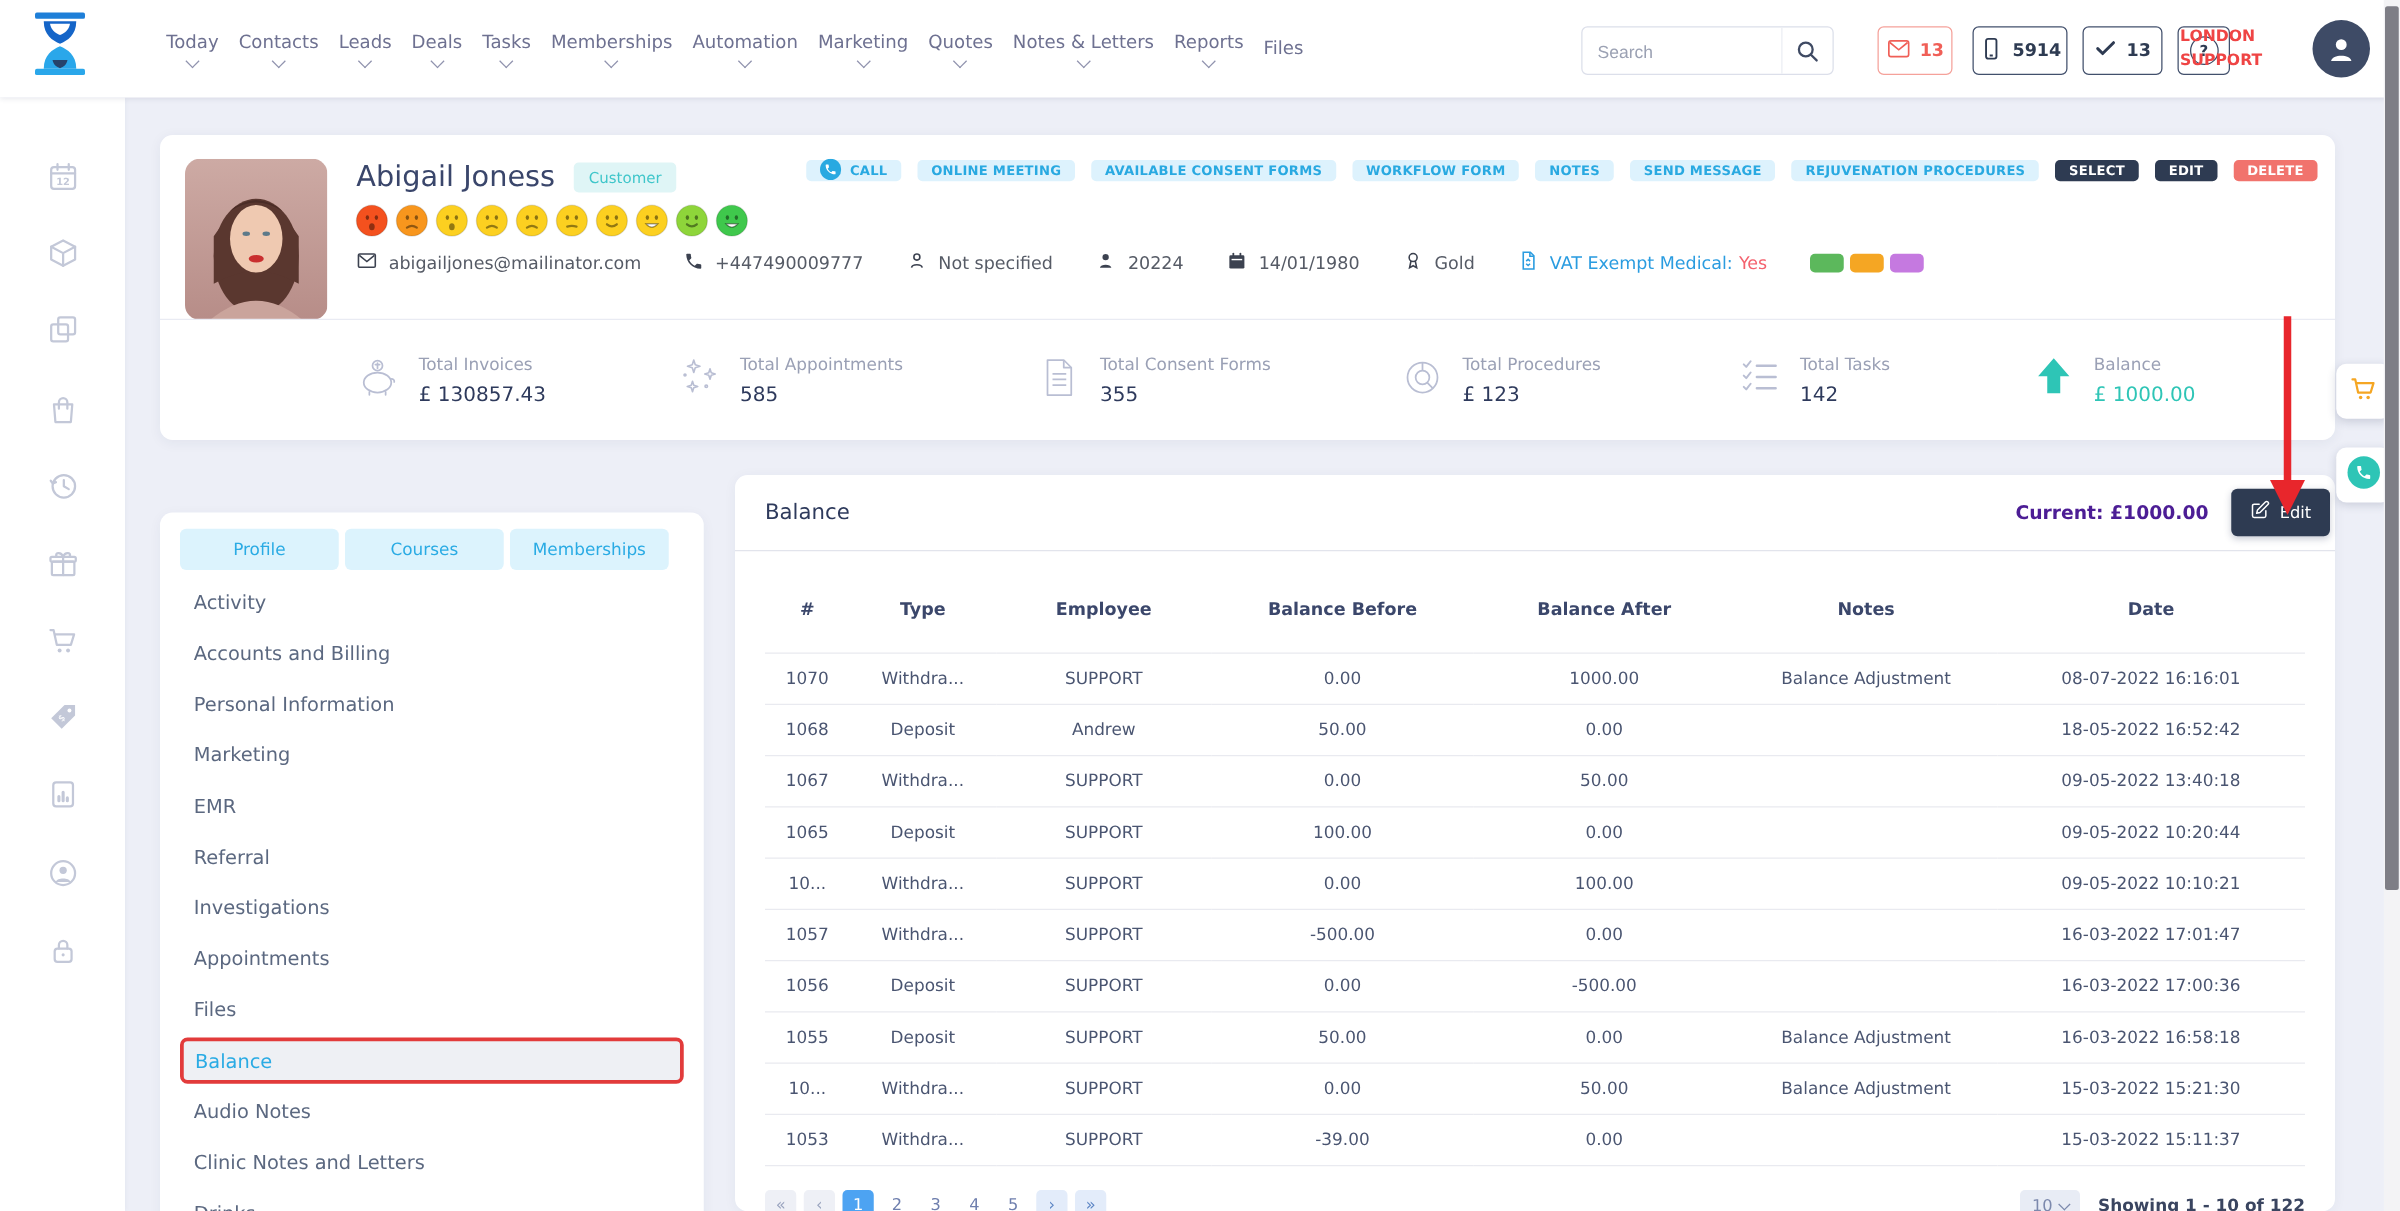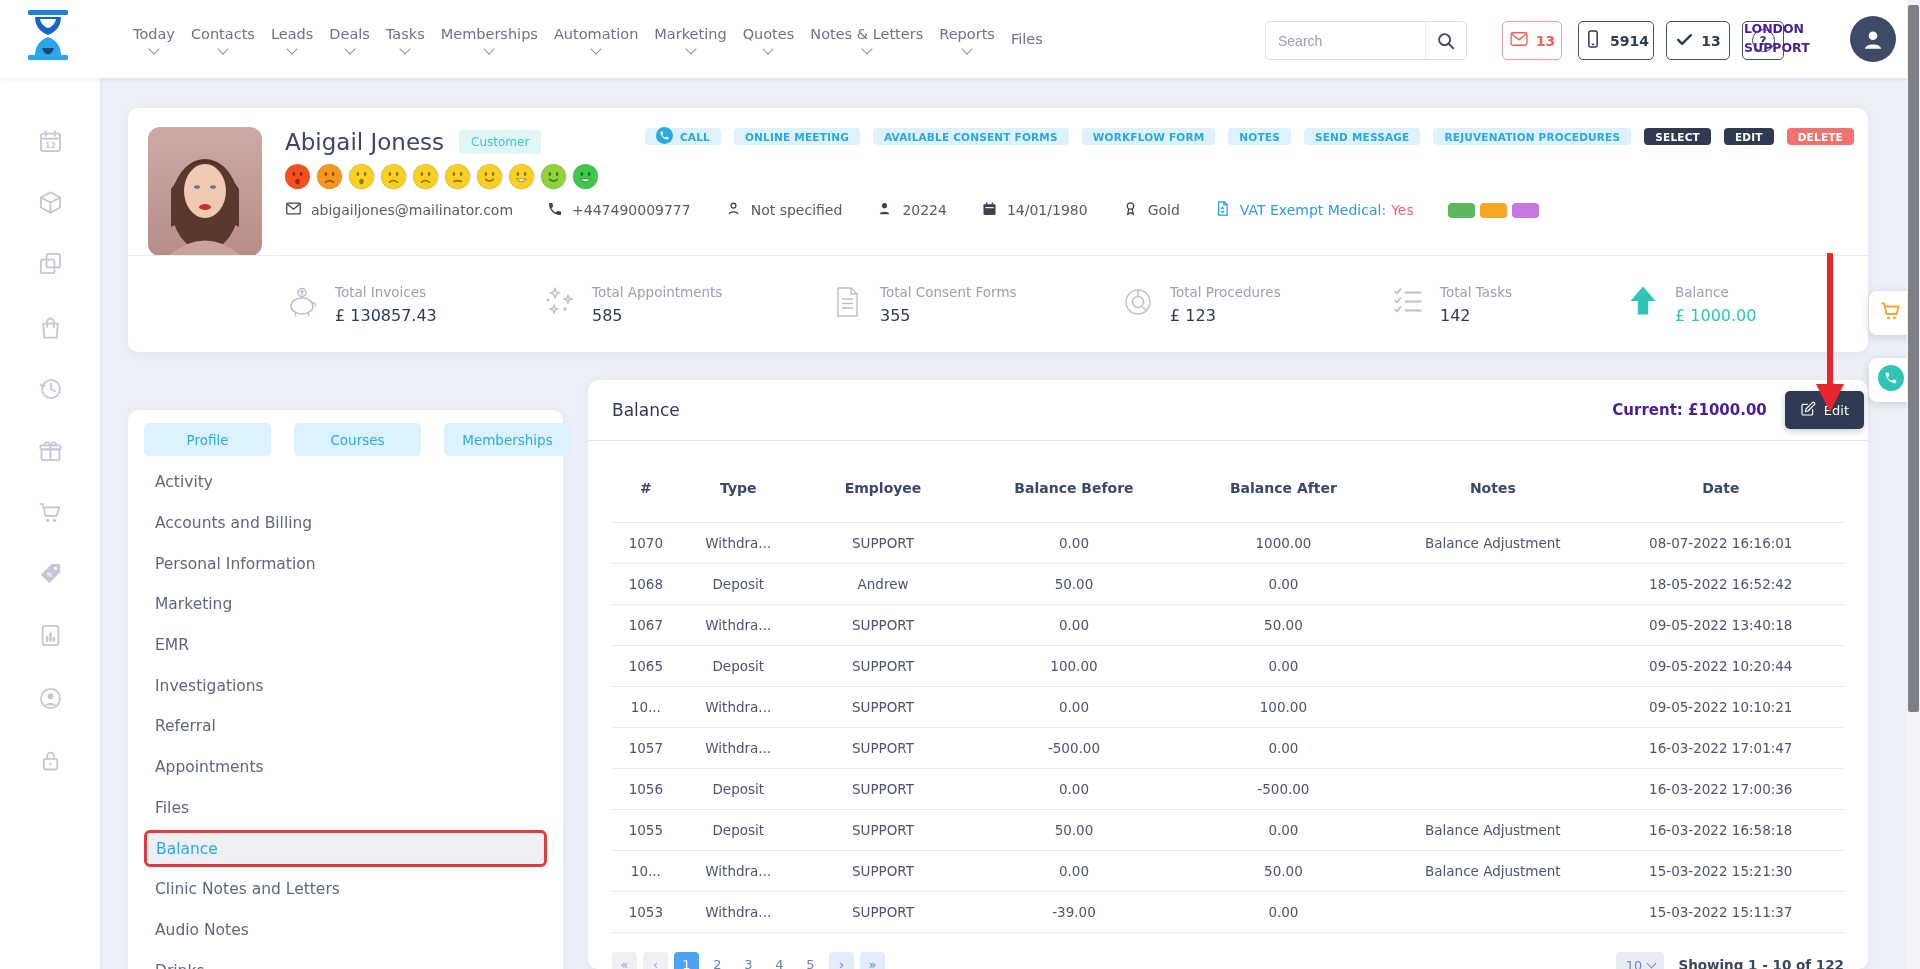--- a/index.html
+++ b/index.html
@@ -15,21 +15,21 @@
   .search-box{position:absolute;left:1265px;top:21px;width:200px;height:37px;border:1px solid #dcdfea;border-radius:5px;display:flex;align-items:center;background:#fff;}
   .search-box input{border:0;outline:0;flex:1;padding:0 12px;font-size:14px;color:#3c4250;background:transparent;min-width:0;}
   .search-box input::placeholder{color:#9ba1b3;}
   .search-btn{width:40px;height:100%;display:flex;align-items:center;justify-content:center;border-left:1px solid #eceef4;cursor:pointer;}
   .badge-btn{position:absolute;top:21px;height:37px;border-radius:5px;display:flex;align-items:center;justify-content:center;gap:7px;font-size:14px;font-weight:bold;background:#fff;cursor:pointer;}
   .badge-mail{left:1502px;width:58px;border:1px solid #f5a19a;color:#f05f57;}
   .badge-phone{left:1578px;width:74px;border:1px solid #42506c;color:#2e3b52;}
   .badge-check{left:1666px;width:62px;border:1px solid #42506c;color:#2e3b52;}
   .badge-help{left:1742px;width:40px;border:1px solid #42506c;color:#2e3b52;}
   .q-circle{width:21px;height:21px;border:1.5px solid #3c4964;border-radius:50%;display:flex;align-items:center;justify-content:center;font-size:12px;font-weight:bold;}
-  .user-name{position:absolute;left:1744px;top:20px;font-size:12.5px;font-weight:bold;color:#4c1d95;line-height:1.5;cursor:default;}
+  .user-name{position:absolute;left:1744px;top:20px;font-size:12.5px;font-weight:bold;color:#ef4444;line-height:1.5;cursor:default;}
   .avatar{position:absolute;left:1850px;top:16px;width:46px;height:46px;border-radius:50%;background:#3e4b66;display:flex;align-items:center;justify-content:center;cursor:pointer;}
 
   
   .side-rail{position:absolute;left:0;top:78px;width:100px;height:891px;background:#fff;box-shadow:1px 0 4px rgba(40,50,90,.05);z-index:4;}
   .rail-icon{position:absolute;left:50%;transform:translateX(-50%);width:34px;height:34px;display:flex;align-items:center;justify-content:center;cursor:pointer;}
 
   
   .customer-card{position:absolute;left:128px;top:108px;width:1740px;height:244px;background:#fff;border-radius:10px;box-shadow:0 2px 10px rgba(40,50,90,.06);z-index:2;}
   .portrait{position:absolute;left:20px;top:19px;width:114px;height:129px;border-radius:12px;overflow:hidden;}
   .name-row{position:absolute;left:157px;top:21px;display:flex;align-items:center;gap:15px;}
@@ -49,21 +49,21 @@
   .btn-dark{background:#2e3b52;color:#fff;}
   .btn-danger{background:#f1736d;color:#fff;}
   .card-divider{position:absolute;left:0;right:0;top:147px;height:1px;background:#e9ebf3;}
   .stat{position:absolute;top:176px;display:flex;gap:14px;align-items:flex-start;}
   .stat-label{font-size:13.5px;color:#9aa0b5;margin-bottom:6px;white-space:nowrap;}
   .stat-value{font-size:16px;font-weight:normal;color:#2e3a5c;}
   .stat-value.accent{color:#2ec5b6;}
 
   
   .left-panel{position:absolute;left:128px;top:410px;width:435px;height:580px;background:#fff;border-radius:10px;box-shadow:0 2px 10px rgba(40,50,90,.05);z-index:2;}
-  .tabs{position:absolute;left:16px;top:13px;display:flex;gap:23px;}
+  .tabs{position:absolute;left:16px;top:13px;display:flex;gap:5px;}
   .tab{width:127px;height:33px;background:#dcf3fd;color:#2aabe4;font-size:13.5px;display:flex;align-items:center;justify-content:center;border-radius:5px;cursor:pointer;}
   .menu{position:absolute;left:0;top:52px;right:0;}
   .menu-item{height:40.7px;display:flex;align-items:center;padding-left:27px;font-size:15.5px;color:#5b6880;cursor:pointer;box-sizing:border-box;}
   .menu-item.active{margin:2px 16px;height:36.7px;padding-left:9px;background:#eef0f4;border:3px solid #e23b3b;border-radius:6px;color:#2aabe4;}
 
   
   .main-panel{position:absolute;left:588px;top:380px;width:1280px;height:589px;background:#fff;border-radius:10px;box-shadow:0 2px 10px rgba(40,50,90,.05);z-index:2;}
   .panel-head{position:absolute;left:24px;right:24px;top:0;height:60px;display:flex;align-items:center;}
   .panel-title{font-size:17px;color:#2e3a5c;}
   .panel-right{margin-left:auto;display:flex;align-items:center;gap:18px;}
@@ -570,27 +570,27 @@
         <div class="tab">Profile</div>
         <div class="tab">Courses</div>
         <div class="tab">Memberships</div>
       </div>
     <div class="menu">
         <div class="menu-item">Activity</div>
         <div class="menu-item">Accounts and Billing</div>
         <div class="menu-item">Personal Information</div>
         <div class="menu-item">Marketing</div>
         <div class="menu-item">EMR</div>
+        <div class="menu-item">Referral</div>
         <div class="menu-item">Investigations</div>
-        <div class="menu-item">Referral</div>
         <div class="menu-item">Appointments</div>
         <div class="menu-item">Files</div>
         <div class="menu-item active">Balance</div>
+        <div class="menu-item">Audio Notes</div>
         <div class="menu-item">Clinic Notes and Letters</div>
-        <div class="menu-item">Audio Notes</div>
         <div class="menu-item">Drinks</div>
       </div>
   </div>
 
   <div class="main-panel">
     <div class="panel-head">
       <span class="panel-title">Balance</span>
       <div class="panel-right">
         <span class="current-label">Current: £1000.00</span>
         <div class="edit-btn">

